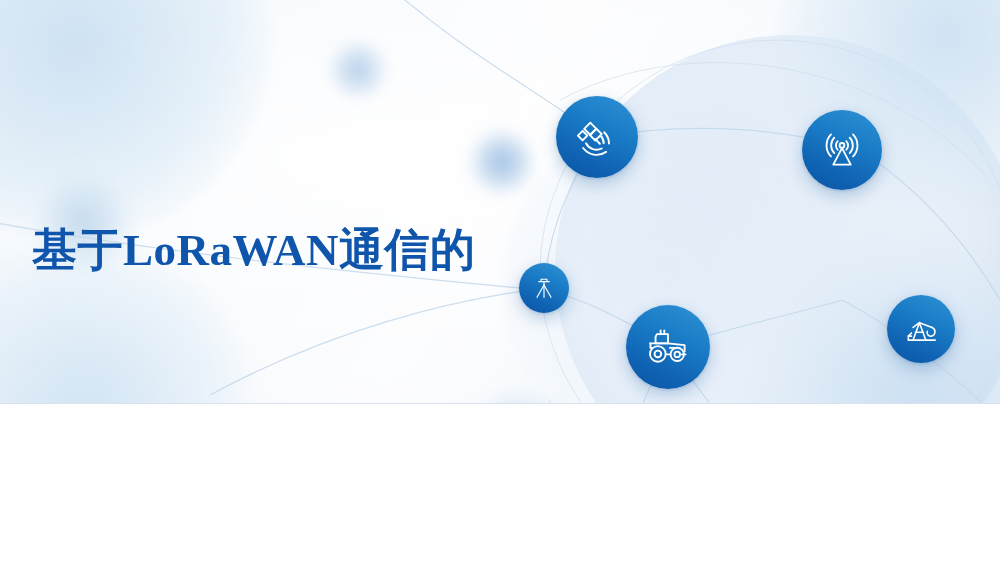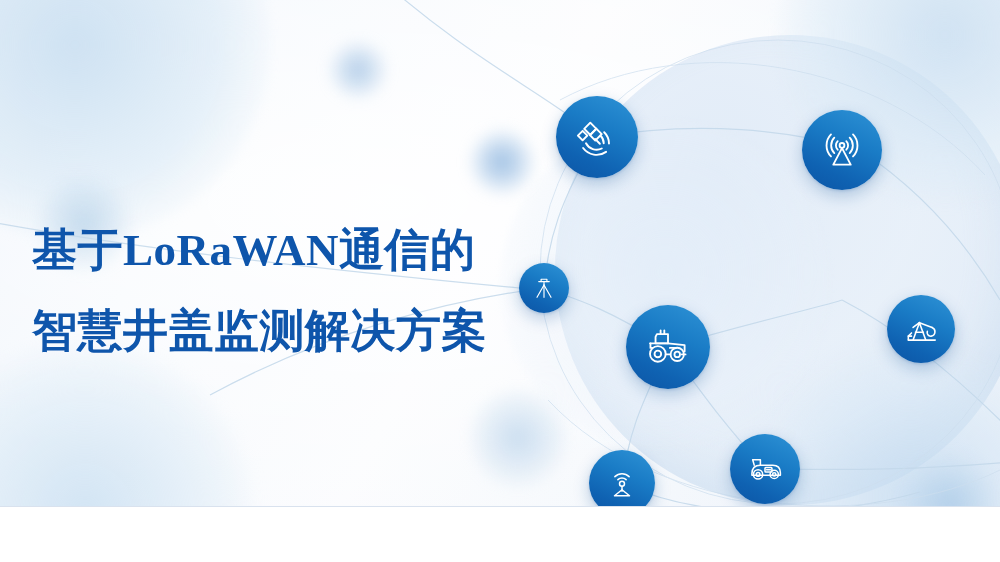--- a/index.html
+++ b/index.html
@@ -4,21 +4,21 @@
 <title>LoRaWAN Smart Manhole Cover Monitoring Solution</title>
 <style>
   html, body {
     margin: 0;
     padding: 0;
     background: #ffffff;
   }
   #slide {
     position: relative;
     width: 1000px;
-    height: 507px;
+    height: 404px;
     overflow: hidden;
     background: #f9a8d4;
     font-family: "Liberation Sans", "DejaVu Sans", sans-serif;
     border-bottom: 1px solid #d9e2ee;
     box-sizing: border-box;
   }
 
   
   .bg-base {
     position: absolute;
@@ -180,21 +180,20 @@
     </g>
     <g fill="none" stroke="#cddeee" stroke-width="1" opacity="0.7">
       <ellipse cx="778" cy="272" rx="238" ry="232"></ellipse>
       <path d="M 560 100 C 690 30, 880 60, 985 175"></path>
       <path d="M 548 400 C 660 520, 880 530, 1000 470"></path>
     </g>
   </svg>
 
   <div class="title-block">
     <div class="title-line l1">基于LoRaWAN通信的</div>
-    <div class="title-line l2">智慧井盖监测解决方案</div>
   </div>
 
   <div class="node" style="left:556px; top:96px; width:82px; height:82px;">
     <span>
       <svg width="46" height="46" viewBox="0 0 48 48">
         <g class="glyph">
           <rect x="12.5" y="11" width="9" height="9" transform="rotate(-45 17 15.5)"></rect>
           <rect x="5.5" y="19" width="7" height="7" transform="rotate(-45 9 22.5)"></rect>
           <rect x="18" y="17.5" width="9.5" height="8" transform="rotate(-45 22.7 21.5)"></rect>
           <path d="M 22 26 L 27 31"></path>

